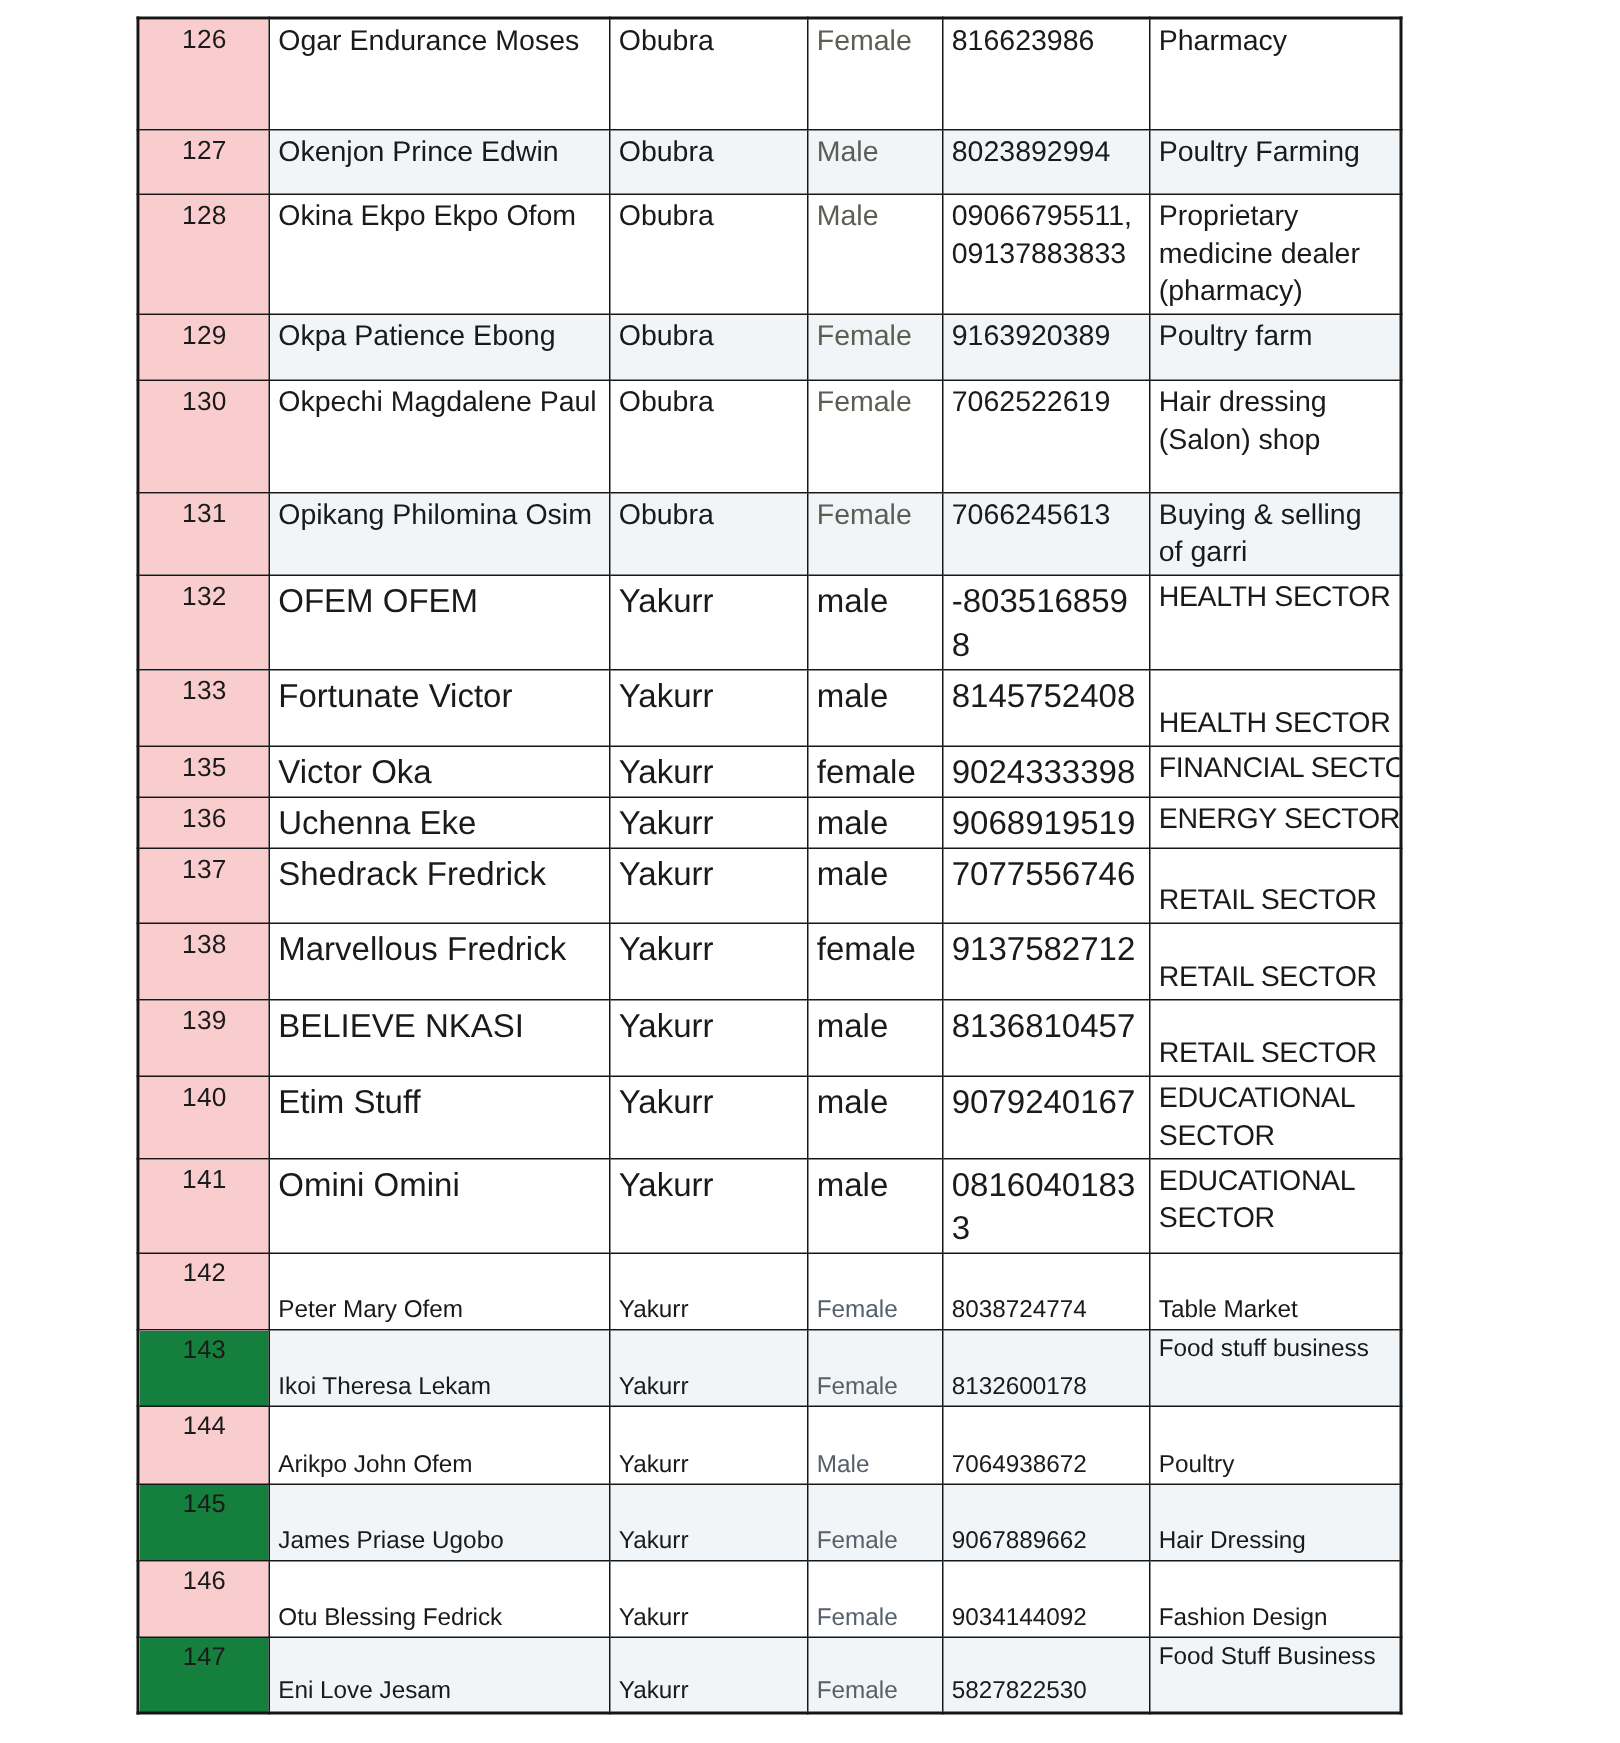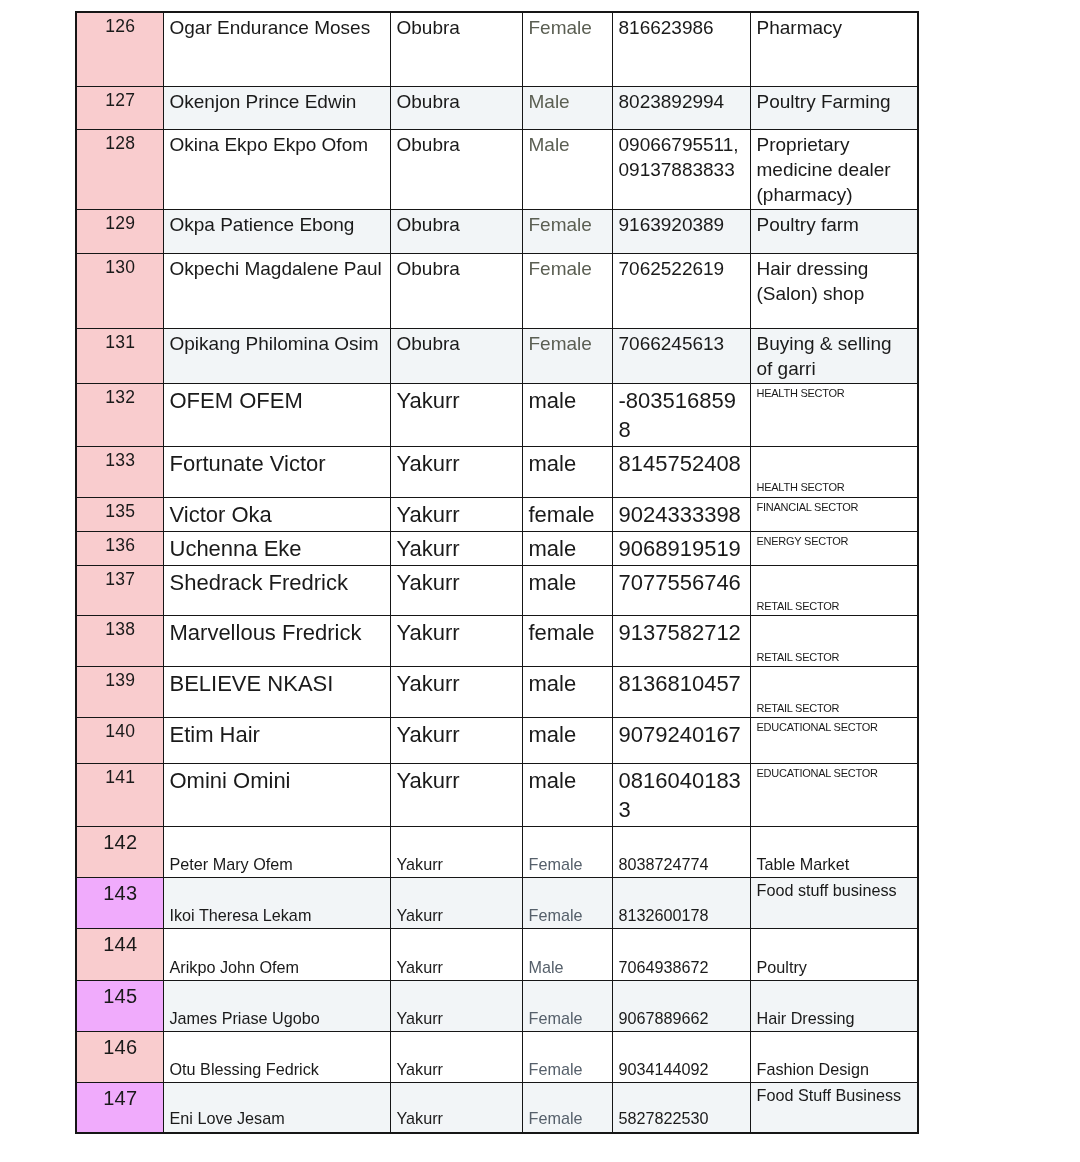--- a/index.html
+++ b/index.html
@@ -10,21 +10,21 @@
   body {
     width: 1080px;
     height: 1162px;
     font-family: "Liberation Sans", sans-serif;
     position: relative;
     overflow: hidden;
   }
 
   #sheet {
     position: absolute;
-    left: 75px;
+    left: 91px;
     top: 11px;
     width: 842px;
   }
 
   table.reg {
     border-collapse: collapse;
     table-layout: fixed;
     width: 842px;
     border: 2.5px solid #161616;
   }
@@ -59,29 +59,29 @@
   
   tr.blkA td { font-size: 19px; }
   tr.blkA td.idc { font-size: 17.5px; }
   tr.blkA td.gen { color: #5b5f53; }
   tr.blkA.shade td { background: #f2f5f7; }
   tr.blkA.shade td.idc { background: #f9ccce; }
 
   
   tr.blkB td { font-size: 22px; }
   tr.blkB td.idc { font-size: 17.5px; text-align: center; }
-  tr.blkB td.biz { font-size: 11px; letter-spacing: -0.25px; }
+  tr.blkB td.biz { font-size: 19px; letter-spacing: -0.25px; }
   tr.blkB td.bot { vertical-align: bottom; }
 
   
   tr.blkC td { font-size: 16.2px; vertical-align: bottom; }
-  tr.blkC td.idc { vertical-align: top; font-size: 20px; }
+  tr.blkC td.idc { vertical-align: top; font-size: 17px; }
   tr.blkC td.gen { color: #56606b; }
   tr.blkC.shade td { background: #f2f5f7; }
-  tr.blkC.shade td.idc { background: #f0abfc; }
+  tr.blkC.shade td.idc { background: #15803d; }
   tr.blkC td.biztop { vertical-align: top; }
 
   .nw { white-space: nowrap; }
 </style>
 </head>
 <body>
 
 <div id="sheet">
   <table class="reg">
     <colgroup>
@@ -207,21 +207,21 @@
         <td class="idc">139</td>
         <td class="nm">BELIEVE NKASI</td>
         <td class="lga">Yakurr</td>
         <td class="gen">male</td>
         <td class="tel">8136810457</td>
         <td class="biz bot nw">RETAIL SECTOR</td>
       </tr>
 
       <tr class="blkB" style="height:46px">
         <td class="idc">140</td>
-        <td class="nm">Etim Hair</td>
+        <td class="nm">Etim Stuff</td>
         <td class="lga">Yakurr</td>
         <td class="gen">male</td>
         <td class="tel">9079240167</td>
         <td class="biz">EDUCATIONAL SECTOR</td>
       </tr>
 
       <tr class="blkB" style="height:45px">
         <td class="idc">141</td>
         <td class="nm">Omini Omini</td>
         <td class="lga">Yakurr</td>

